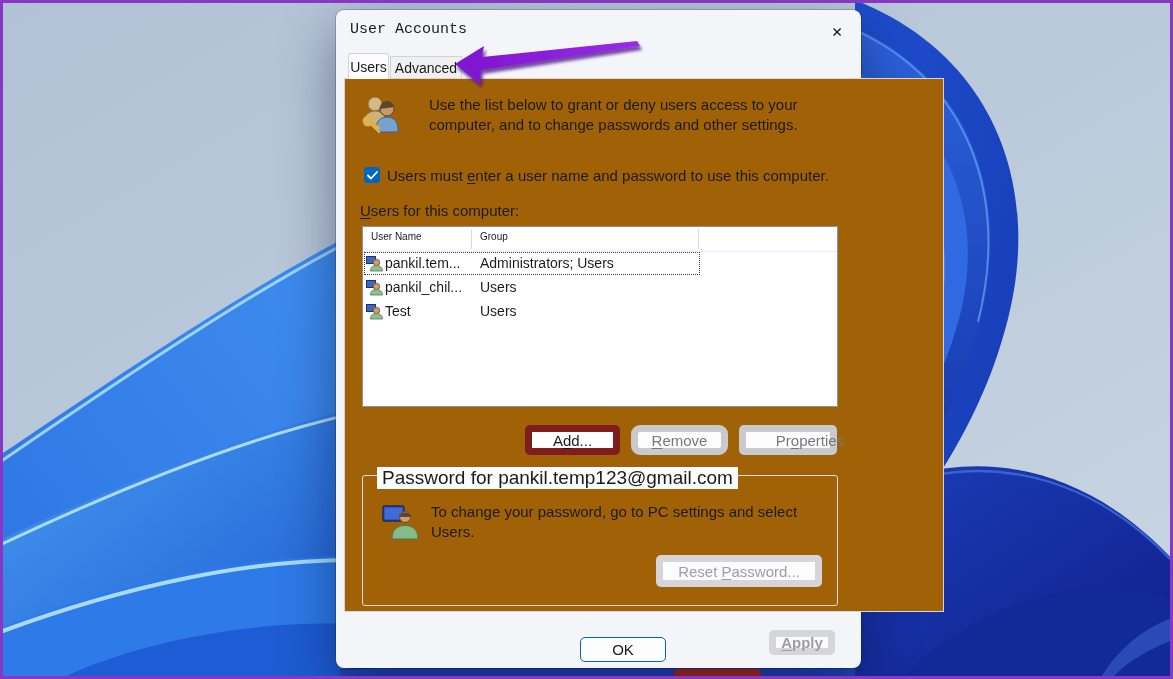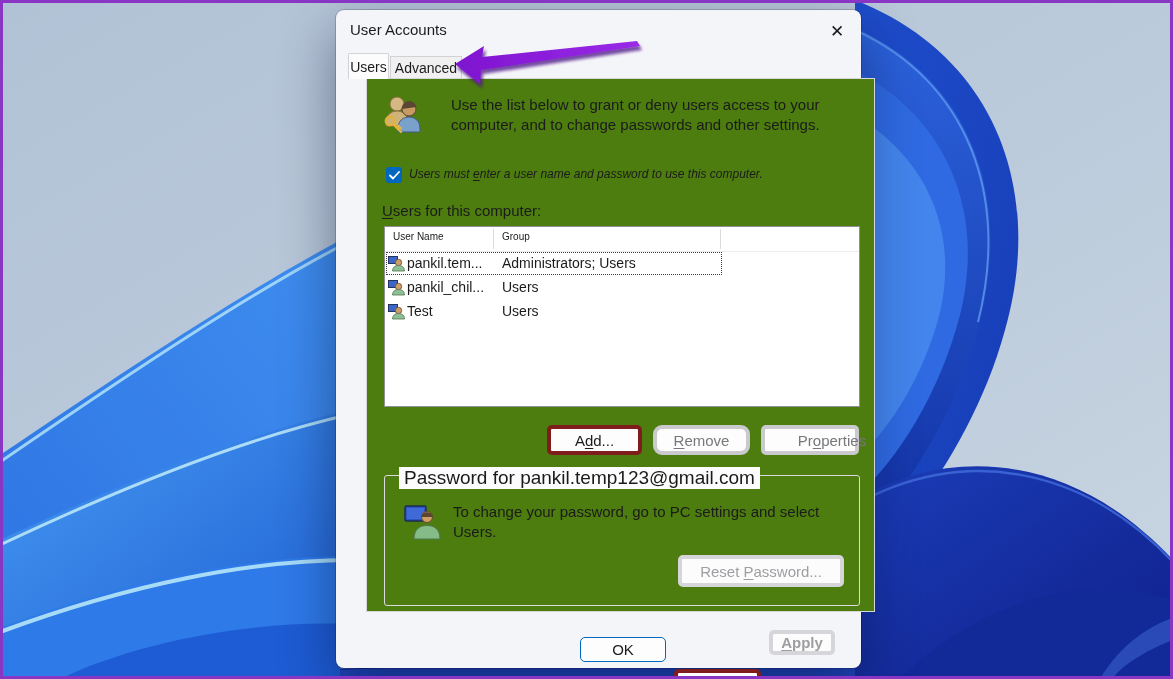--- a/index.html
+++ b/index.html
@@ -6,54 +6,54 @@
   *{box-sizing:border-box;}
   body{font-family:"Liberation Sans",sans-serif;-webkit-font-smoothing:antialiased;}
 
   .screen{position:relative;width:1173px;height:679px;overflow:hidden;background:#b6c5d7;}
   .wallpaper{position:absolute;inset:0;}
   .frame{position:absolute;inset:0;box-shadow:inset 0 0 0 3px #8a36c4;pointer-events:none;z-index:50;}
 
   
   .dialog{position:absolute;left:336px;top:10px;width:525px;height:658px;background:#f4f5f8;
           border-radius:8px;box-shadow:0 22px 55px rgba(5,10,45,.45),0 0 0 1px rgba(0,0,0,.18);z-index:10;}
-  .titlebar{position:absolute;left:0;top:0;right:0;height:42px;}
+  .titlebar{position:absolute;left:0;top:0;right:0;height:42px;font-family:Liberation Mono, monospace;}
   .title{position:absolute;left:14px;top:11px;font-size:15px;color:#1b1b1b;}
   .close-btn{position:absolute;right:12px;top:9px;width:24px;height:24px;display:flex;align-items:center;justify-content:center;
              font-size:17px;color:#1b1b1b;cursor:pointer;}
 
   .tab{position:absolute;display:flex;align-items:center;justify-content:center;font-size:14px;color:#1b1b1b;
        border:1px solid #d2d2d6;border-bottom:none;}
   .tab-users{left:12px;top:43px;width:41px;height:26px;background:#fcfcfc;z-index:3;border-top-left-radius:2px;border-top-right-radius:2px;}
   .tab-advanced{left:54px;top:46px;width:72px;height:22px;background:#f0f0f1;z-index:2;}
 
-  .tabpage{position:absolute;left:8px;top:68px;width:509px;height:534px;background:#4d7c0f;border:1px solid #d6d6da;z-index:1;margin-left:22px;}
+  .tabpage{position:absolute;left:8px;top:68px;width:600px;height:534px;background:#a16207;border:1px solid #d6d6da;z-index:1;}
 
   .intro-text{position:absolute;left:84px;top:16px;width:382px;font-size:15px;line-height:20px;color:#1b1b1b;}
   .icon-users{position:absolute;left:14px;top:14px;width:44px;height:44px;}
 
   .checkbox{position:absolute;left:19px;top:88px;width:16px;height:16px;border-radius:3px;background:#0067c0;display:flex;align-items:center;justify-content:center;}
-  .checkbox-label{position:absolute;left:42px;top:88px;font-size:12px;color:#1b1b1b;white-space:nowrap;font-style:italic;}
+  .checkbox-label{position:absolute;left:42px;top:88px;font-size:15px;color:#1b1b1b;white-space:nowrap;}
   .accel{text-decoration:underline;text-underline-offset:2px;}
 
   .list-label{position:absolute;left:15px;top:123px;font-size:15px;color:#1b1b1b;}
 
   .listview{position:absolute;left:17px;top:147px;width:476px;height:181px;background:#fff;border:1px solid #909096;}
   .lv-header{position:relative;height:25px;border-bottom:1px solid #ececf0;font-size:10px;color:#1b1b1b;}
   .lv-h-col1{position:absolute;left:8px;top:4px;}
   .lv-h-col2{position:absolute;left:117px;top:4px;}
   .lv-div{position:absolute;top:2px;bottom:2px;width:1px;background:#d9d9de;}
   .lv-row{position:relative;height:24px;font-size:14px;color:#1b1b1b;text-decoration:underline;}
   .lv-row .sel{position:absolute;left:1px;top:0;width:336px;height:23px;outline:1px dotted #3c3c3c;outline-offset:-1px;}
   .row-icon{position:absolute;left:3px;top:3px;width:17px;height:17px;}
   .row-name{position:absolute;left:22px;top:3px;}
   .row-group{position:absolute;left:117px;top:3px;}
 
   .btn{display:flex;align-items:center;justify-content:center;font-size:15px;border-radius:5px;background:#fdfdfd;
-       border:4px solid #7f1d1d;color:#1b1b1b;cursor:pointer;}
+       border:7px solid #7f1d1d;color:#1b1b1b;cursor:pointer;}
   .btn.disabled{color:#9e9ea2;border-color:#d6d6da;background:#fcfcfc;cursor:default;}
   .btn-add{position:absolute;left:180px;top:346px;width:95px;height:30px;}
   .btn-remove{position:absolute;left:286px;top:346px;width:97px;height:30px;color:#77777c;border-color:#c9c9ce;border-radius:9px;}
   .btn-properties{position:absolute;left:394px;top:346px;width:98px;height:30px;color:#77777c;border-color:#c9c9ce;padding-left:44px;}
 
   .groupbox{position:absolute;left:17px;top:396px;width:476px;height:131px;border:1px solid #dbdbdf;border-radius:3px;}
   .gb-legend{position:absolute;left:14px;top:-9px;background:#fcfcfc;padding:0 5px;font-size:19px;color:#1b1b1b;white-space:nowrap;}
   .icon-pcuser{position:absolute;left:18px;top:26px;width:38px;height:38px;}
   .gb-text{position:absolute;left:68px;top:26px;width:372px;font-size:15px;line-height:20px;color:#1b1b1b;}
   .btn-reset{position:absolute;left:293px;top:79px;width:166px;height:32px;}

